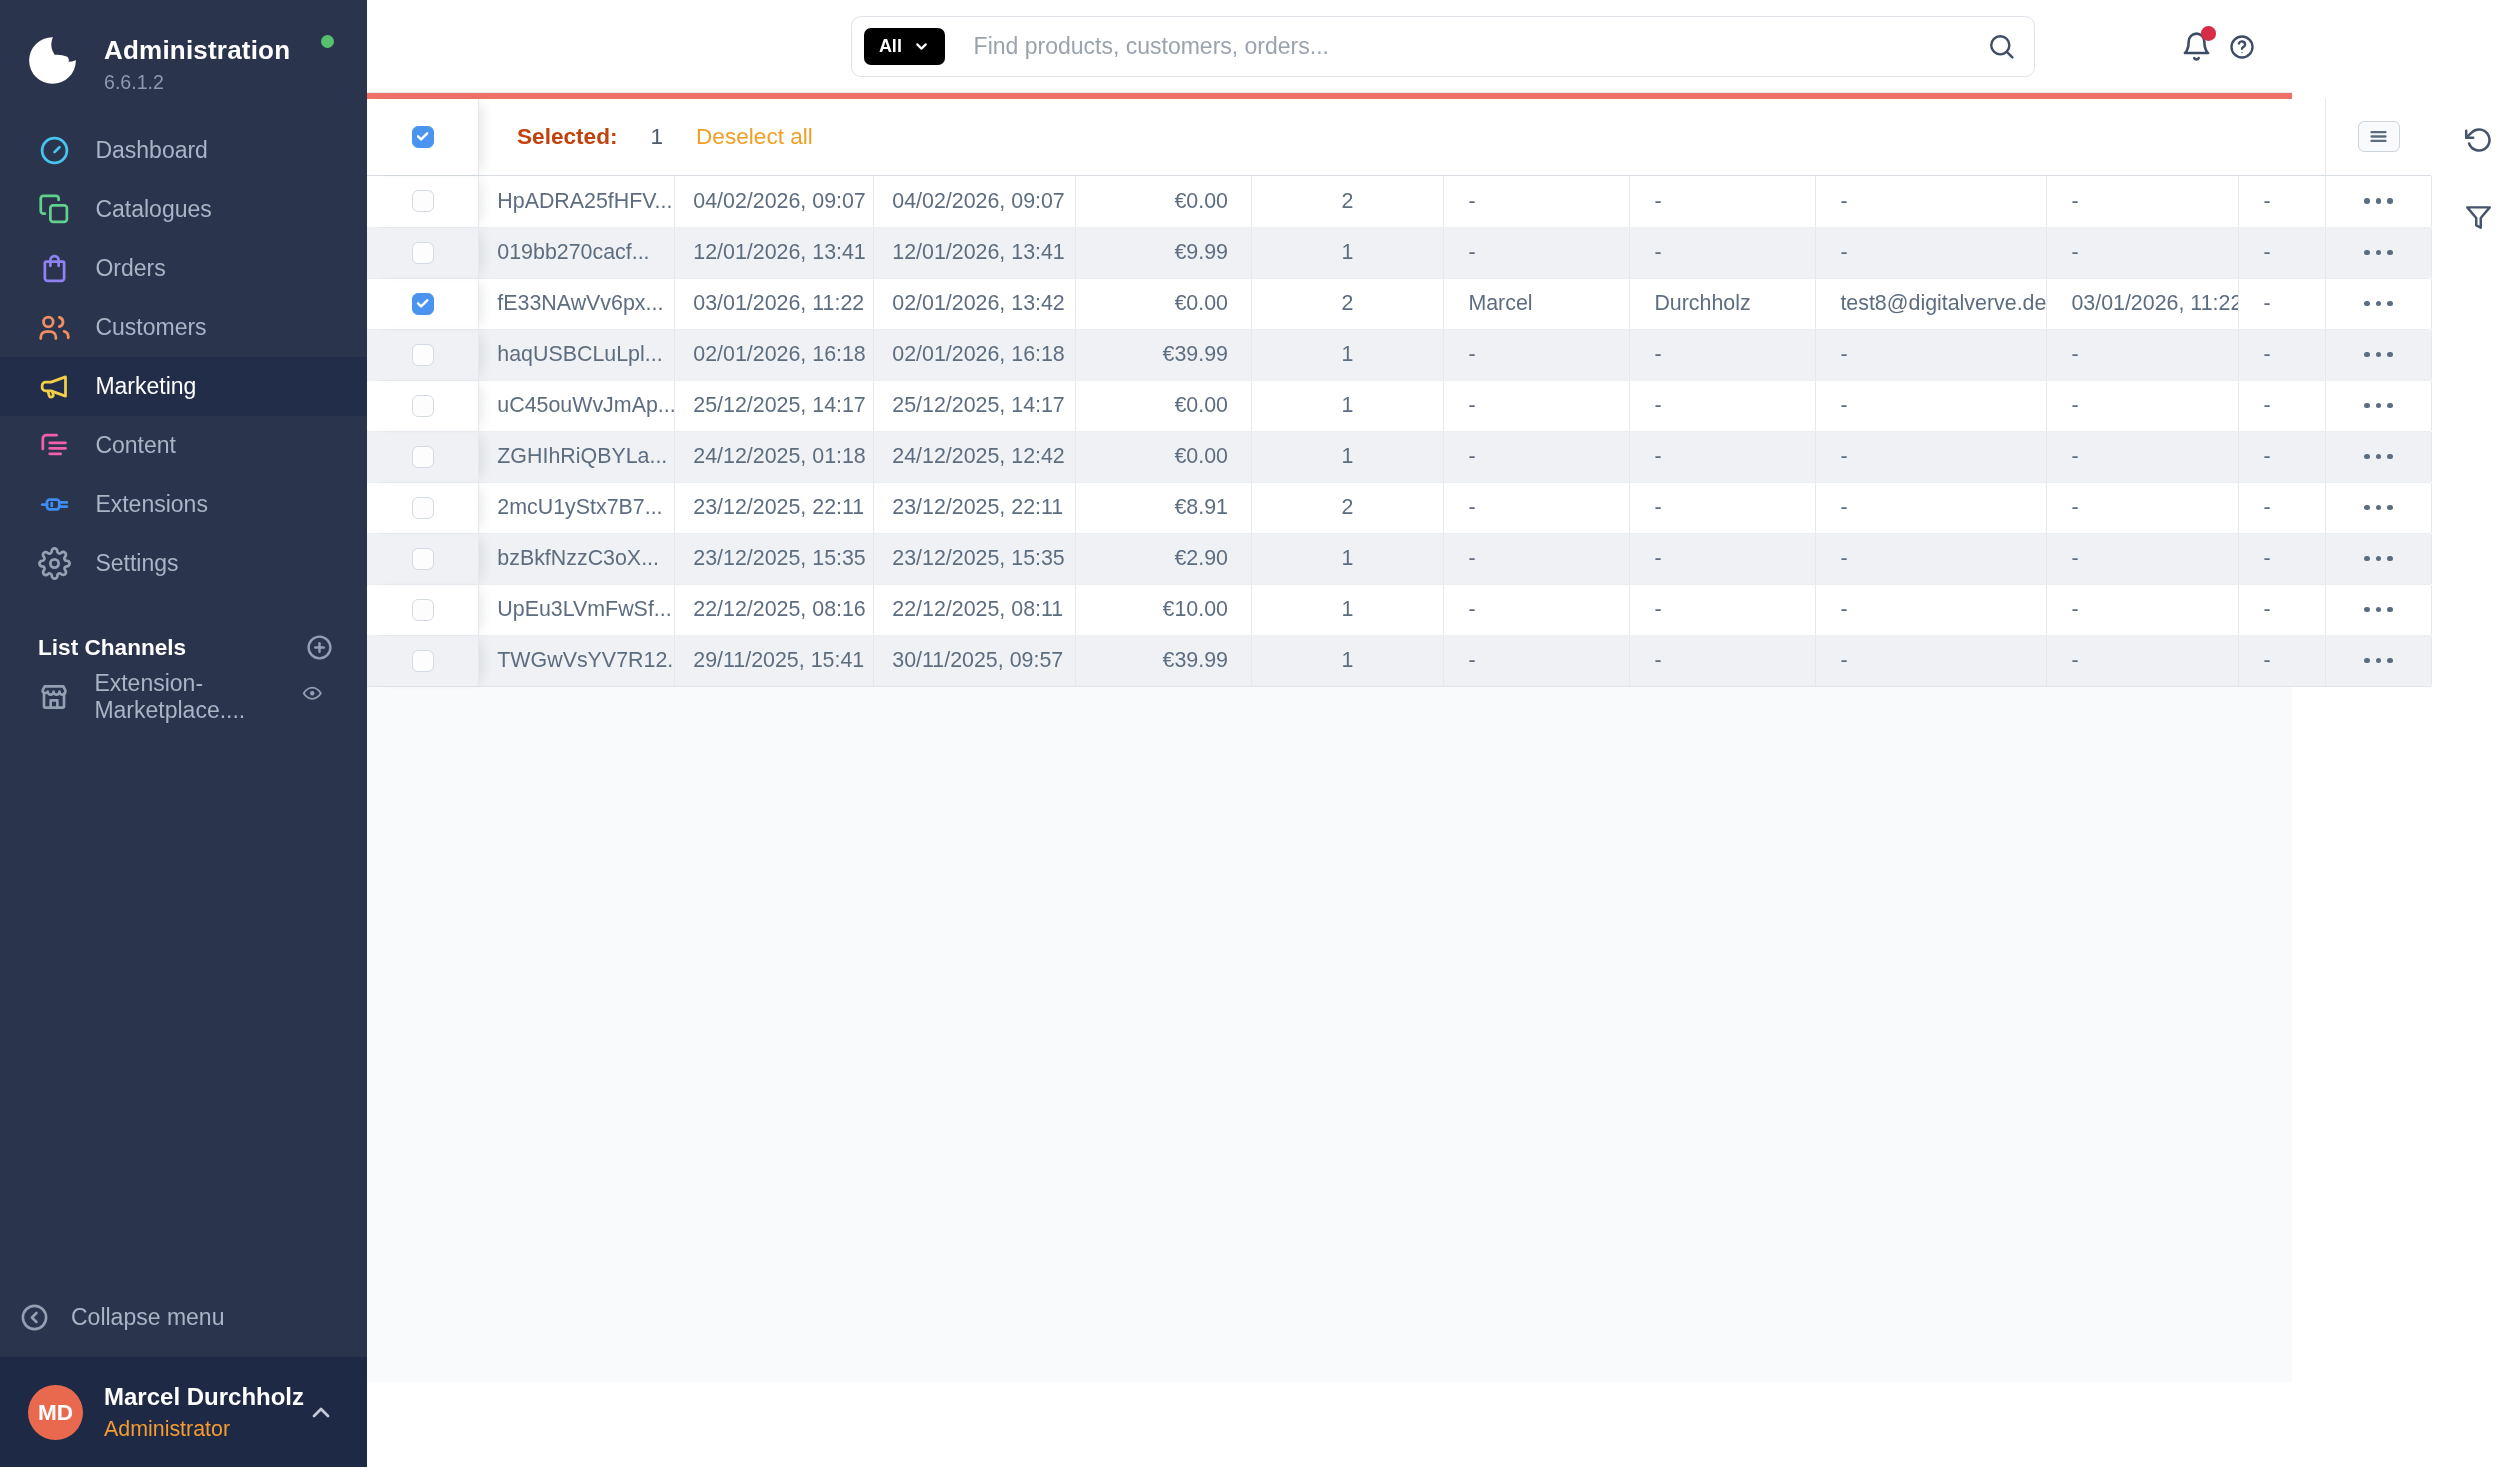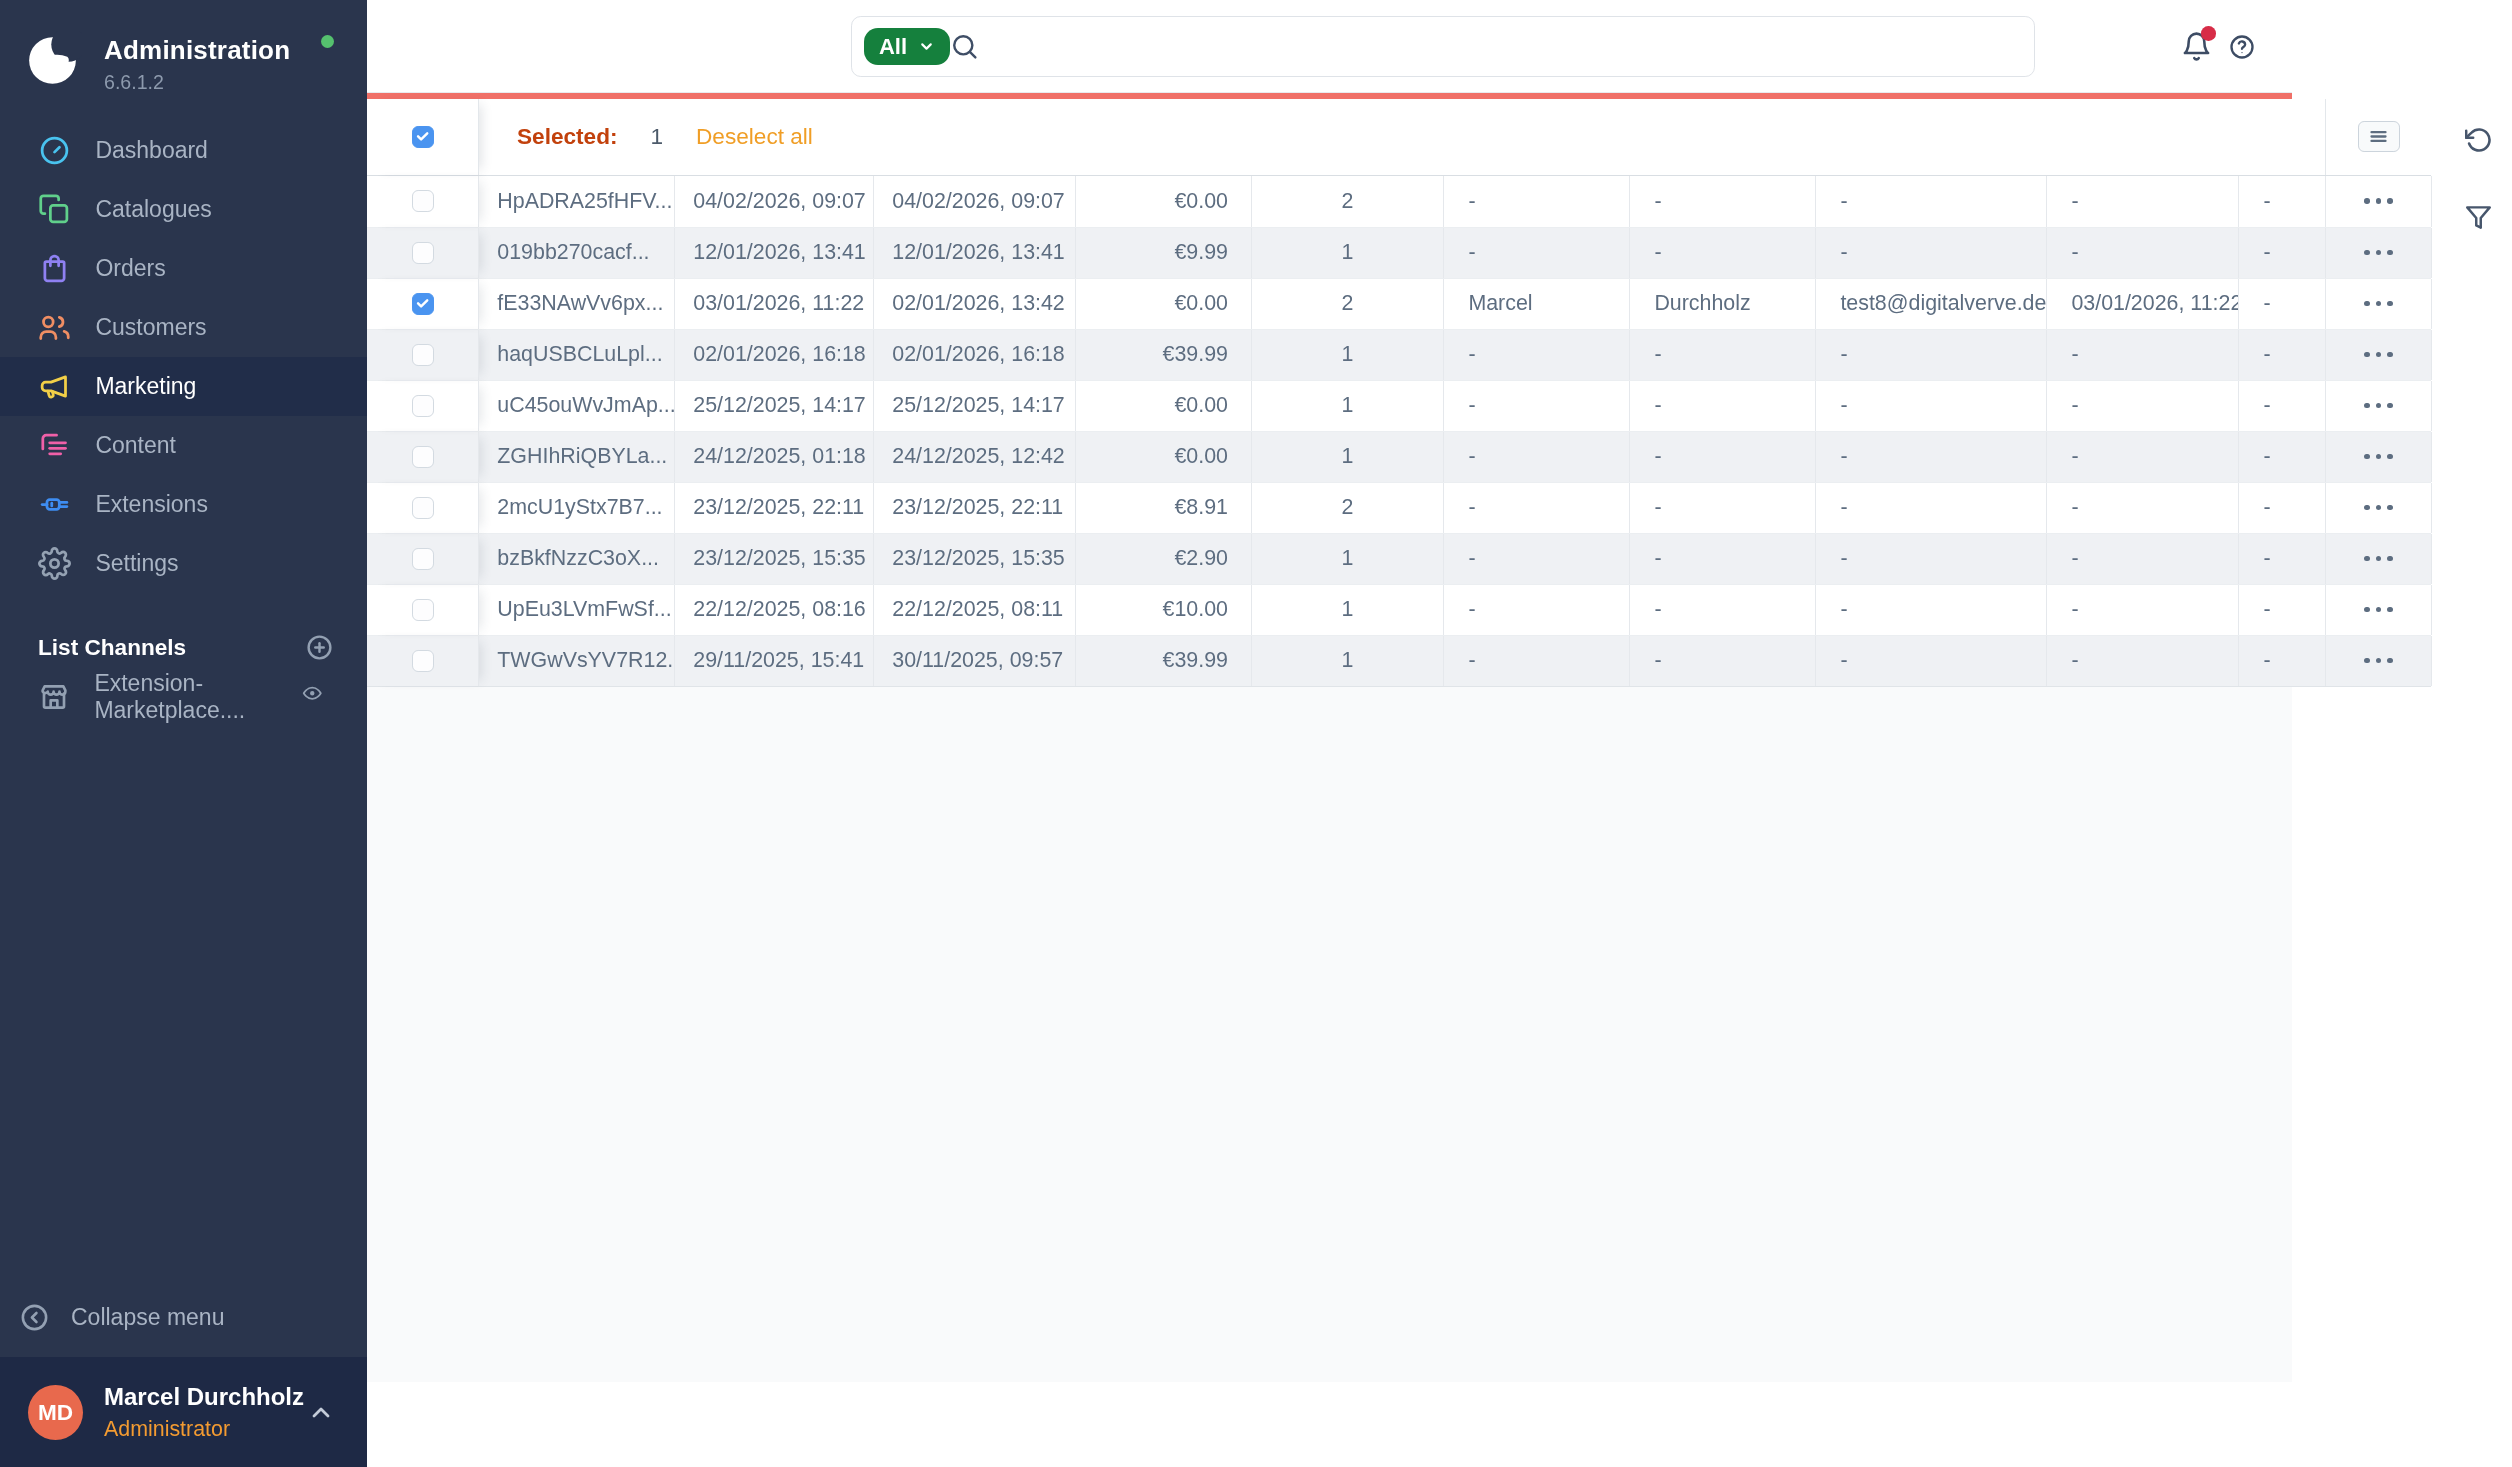--- a/index.html
+++ b/index.html
@@ -38,21 +38,21 @@
   .user-meta{margin-left:21px;}
   .user-name{color:#ffffff;font-size:24px;font-weight:700;}
   .user-role{color:#f49b31;font-size:21.4px;margin-top:5.5px;}
   .user-caret{position:absolute;right:32px;top:50%;transform:translateY(-50%);width:28px;height:28px;color:#c3cbd8;}
 
   
   .main{position:relative;flex:1;height:100%;background:#ffffff;}
   .topbar{position:relative;height:93px;background:#ffffff;border-bottom:1.2px solid #e8ebef;}
   .searchbox{position:absolute;left:484px;top:16px;width:1184px;height:61px;border:1.2px solid #dfe3e8;
     border-radius:9.8px;display:flex;align-items:center;padding:0 18.3px 0 12.2px;background:#ffffff;}
-  .scope-chip{height:37px;border-radius:14px;background:#15803d;color:#ffffff;font-size:22px;font-weight:700;
+  .scope-chip{height:37px;border-radius:7px;background:#000000;color:#ffffff;font-size:18px;font-weight:700;
     display:flex;align-items:center;gap:11px;padding:0 14.7px;cursor:pointer;}
   .chip-caret{width:17px;height:17px;}
   .search-input{flex:1;border:0;outline:0;background:transparent;margin-left:27px;font-size:23px;color:#6b7686;font-family:inherit;}
   .search-input::placeholder{color:#9aa3ad;}
   .search-ic{width:29px;height:29px;color:#3f4e66;cursor:pointer;}
   .bell{position:absolute;right:80px;top:31px;width:31px;height:31px;color:#3d4c64;cursor:pointer;}
   .bell-dot{position:absolute;right:-3.7px;top:-4.9px;width:14.7px;height:14.7px;border-radius:50%;background:#d72c47;}
   .help{position:absolute;right:36px;top:33px;width:28px;height:28px;color:#3d4c64;cursor:pointer;}
 
   .page-head{position:relative;height:86px;background:#ffffff;display:flex;align-items:center;}
@@ -263,20 +263,21 @@
     <header class="topbar">
       <div class="searchbox">
         <span class="scope-chip">
           <span>All</span>
           <span class="chip-caret">
             <svg viewBox="0 0 24 24" fill="none" stroke="currentColor" stroke-width="3" stroke-linecap="round" stroke-linejoin="round">
                 <polyline points="6 9 12 15 18 9"></polyline>
               </svg>
           </span>
         </span>
+        <input class="search-input" type="text" placeholder="Find products, customers, orders..." style="">
         <span class="search-ic">
           <svg viewBox="0 0 24 24" fill="none" stroke="currentColor" stroke-width="2" stroke-linecap="round" stroke-linejoin="round">
               <circle cx="11" cy="11" r="7.5"></circle>
               <line x1="21" y1="21" x2="16.4" y2="16.4"></line>
             </svg>
         </span>
       </div>
       <span class="bell">
         <svg viewBox="0 0 24 24" fill="none" stroke="currentColor" stroke-width="2" stroke-linecap="round" stroke-linejoin="round">
             <path d="M18 8A6 6 0 0 0 6 8c0 7-3 9-3 9h18s-3-2-3-9"></path>

